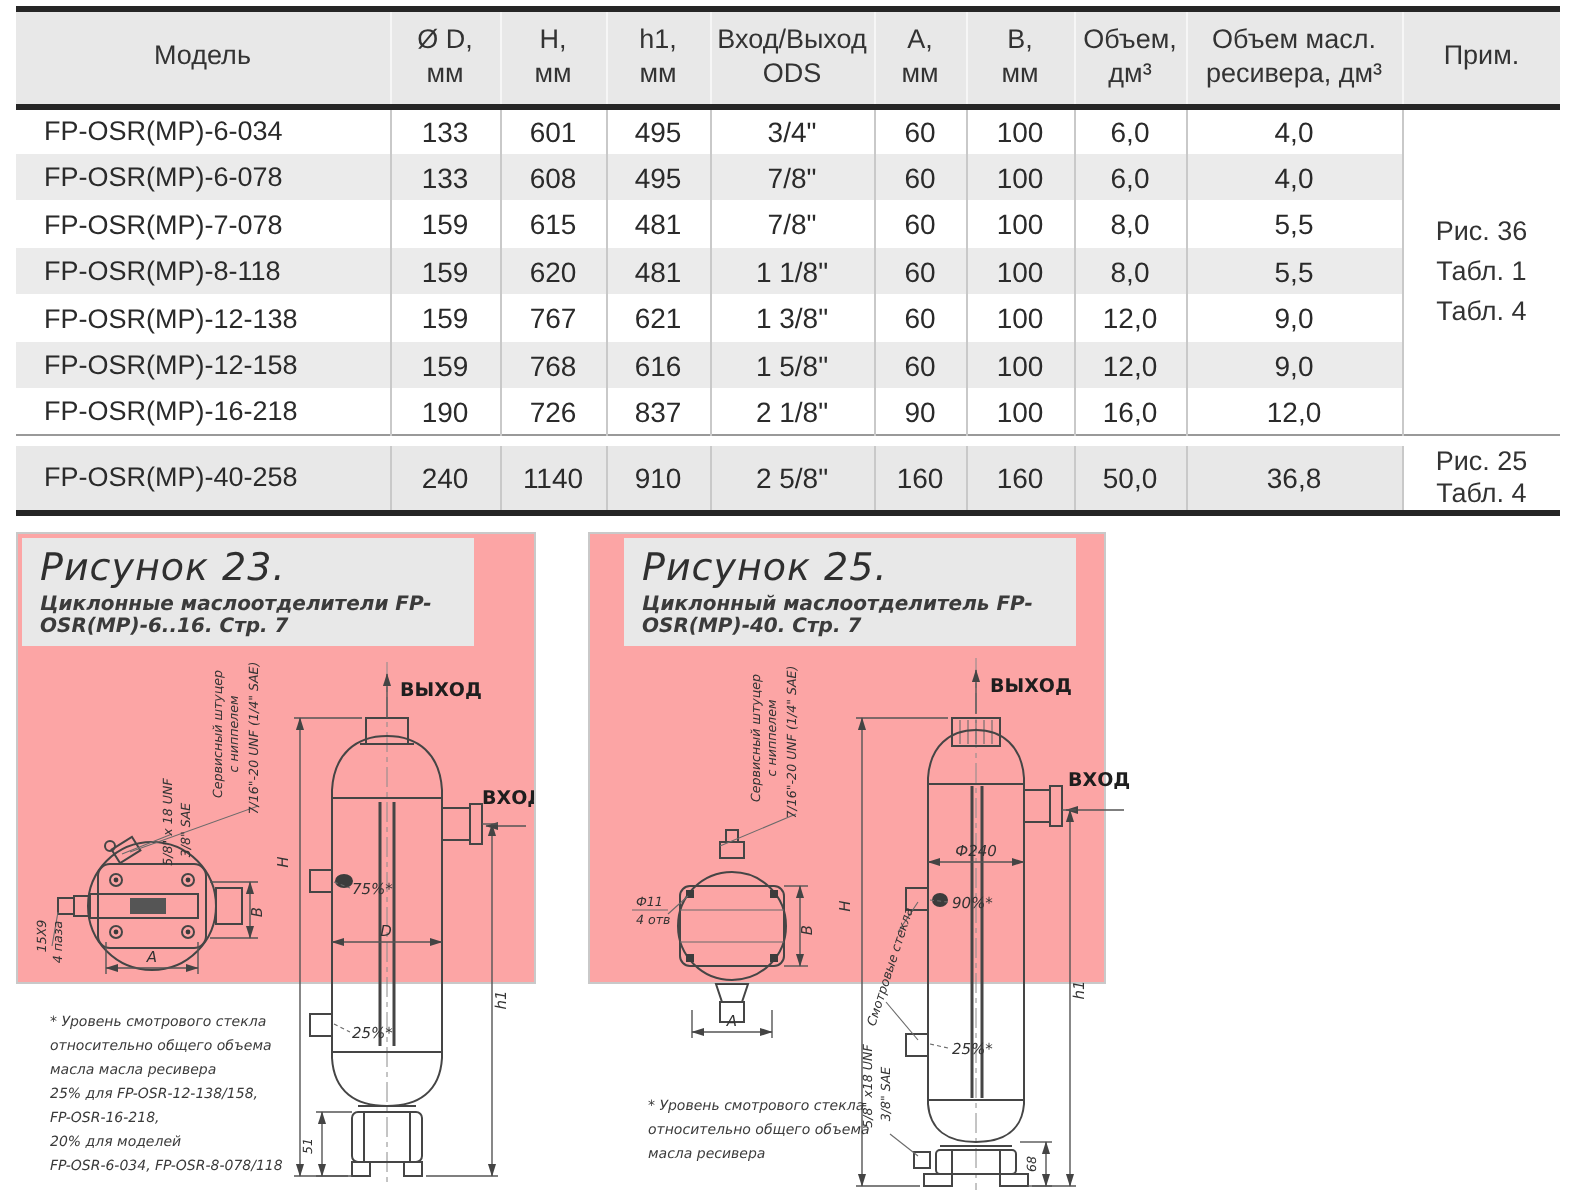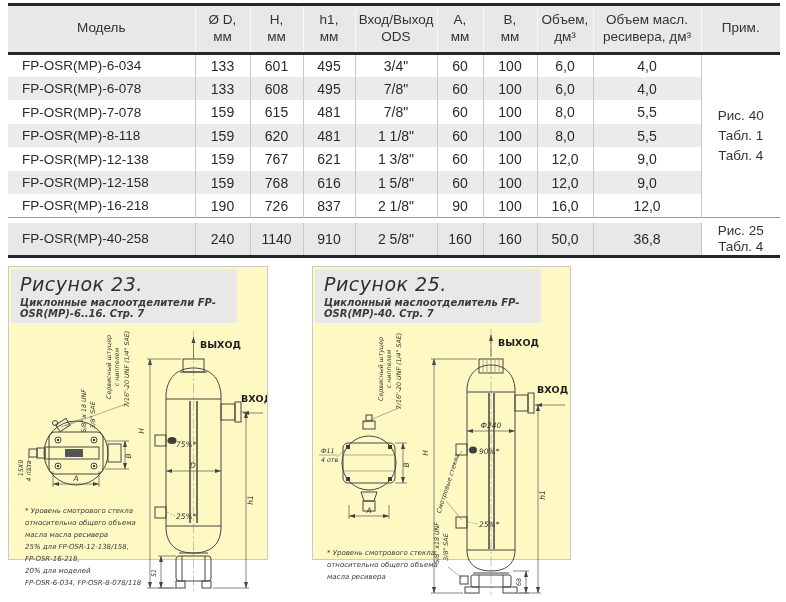--- a/index.html
+++ b/index.html
@@ -22,23 +22,23 @@
   table.spec td+td{border-left:1px solid #c9c9c9;}
   table.spec td.model{text-align:left;padding-left:14px;font-size:13.5px;}
   table.spec tr.alt td{background:var(--row-alt);}
   table.spec tr.spacer td{height:5px;border-top:1px solid #999;background:#fff;padding:0;}
   table.spec tr.last td{background:var(--header-bg);height:31px;}
   table.spec tr.last td.note{background:#fff;}
   table.spec td.note{white-space:pre-line;font-size:13.5px;line-height:1.5;color:#333;}
   table.spec tr.last td.note{line-height:1.2;font-size:13.5px;}
 
   
-  .fig{position:absolute;top:266px;height:294px;background:#fef9c3;border:1px solid var(--panel-border);}
+  .fig{position:absolute;top:266px;height:226px;background:#fca5a5;border:1px solid var(--panel-border);}
   .fig23{left:8px;width:260px;}
-  .fig25{left:312px;width:259px;}
+  .fig25{left:294px;width:259px;padding-left:15px;}
   .fig-head{margin:2px 0 0 2px;width:226px;background:var(--header-bg);padding:4px 6px 4px 9px;}
   .fig-title{font-family:"DejaVu Sans",sans-serif;font-style:italic;font-size:19px;color:#2f2f2f;letter-spacing:0.5px;}
   .fig-sub{font-family:"DejaVu Sans",sans-serif;font-style:italic;font-weight:600;font-size:10px;color:#3b3b3b;margin-top:2px;}
   .fig svg{display:block;}
 
   
   .ln{stroke:var(--line);fill:none;stroke-width:1;}
   .tk{stroke:var(--line);fill:none;stroke-width:1.5;}
   .thin{stroke:#6a6a6a;fill:none;stroke-width:0.55;}
   .dsh{stroke:#6a6a6a;fill:none;stroke-width:0.55;stroke-dasharray:2 1.6;}
@@ -96,21 +96,21 @@
         <tr class="">
           <td class="model">FP-OSR(MP)-6-034</td>
           <td>133</td>
           <td>601</td>
           <td>495</td>
           <td>3/4"</td>
           <td>60</td>
           <td>100</td>
           <td>6,0</td>
           <td>4,0</td>
-          <td rowspan="7" class="note">Рис. 40
+          <td rowspan="7" class="note">Рис. 36
 Табл. 1
 Табл. 4</td>
         </tr>
         <tr class="alt">
           <td class="model">FP-OSR(MP)-6-078</td>
           <td>133</td>
           <td>608</td>
           <td>495</td>
           <td>7/8"</td>
           <td>60</td>

